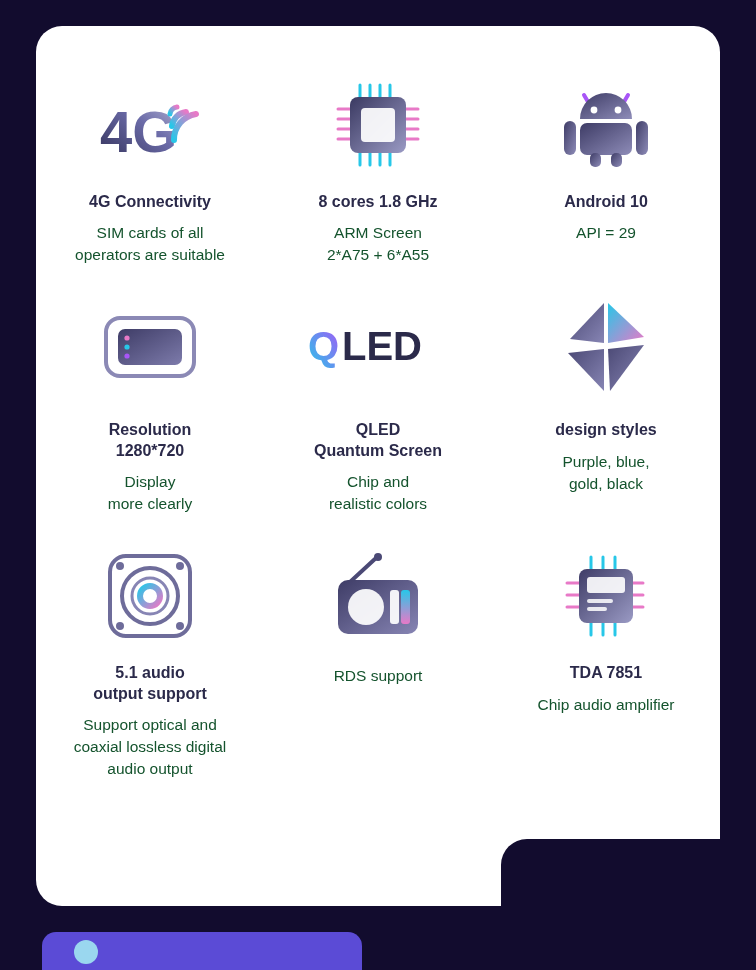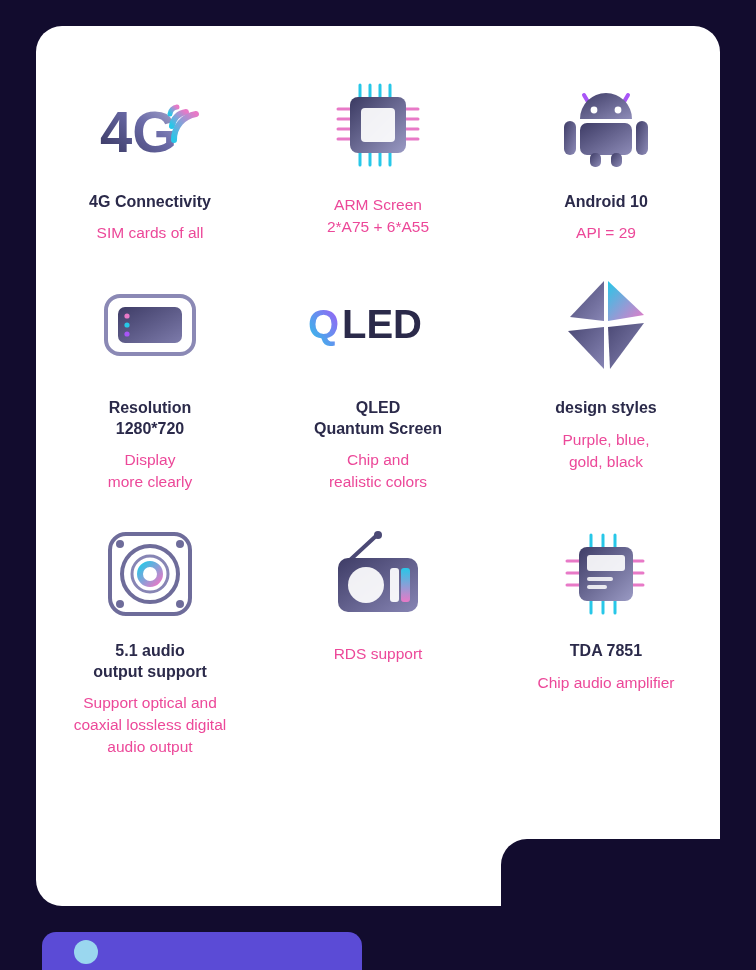--- a/index.html
+++ b/index.html
@@ -58,21 +58,21 @@
   .title {
     font-size: 16px;
     font-weight: bold;
     color: #2b2a4a;
     text-align: center;
     line-height: 1.28;
     margin-top: 8px;
   }
   .subtitle {
     font-size: 15.5px;
-    color: #ec4899;
+    color: #14532d;
     text-align: center;
     line-height: 1.42;
     margin-top: 10px;
   }
   .row2 .title { margin-top: 14px; }
   .brand {
     position: absolute;
     right: 42px;
     bottom: 20px;
     font-size: 26px;
@@ -128,20 +128,21 @@
             <path d="M74 40 a16 16 0 0 1 14 -14" stroke="url(#gwave)" stroke-width="6" fill="none" stroke-linecap="round"></path>
             <path d="M76 54 a26 26 0 0 1 22 -26" stroke="url(#gwave)" stroke-width="6" fill="none" stroke-linecap="round"></path>
             <path d="M72 28 a8 8 0 0 1 7 -7" stroke="url(#gwave)" stroke-width="5" fill="none" stroke-linecap="round"></path>
           </svg>
         </div>
         <div class="title">
           <span>4G Connectivity</span>
         </div>
         <div class="subtitle">
           <div>SIM cards of all</div>
+          <div>operators are suitable</div>
         </div>
       </div>
 
       <div class="cell row1">
         <div class="icon-box">
           <svg width="92" height="92" viewBox="0 0 92 92">
             <defs>
               <linearGradient id="gchip" x1="0" y1="0" x2="1" y2="1">
                 <stop offset="0%" stop-color="#3a3961"></stop>
                 <stop offset="100%" stop-color="#9a9ac4"></stop>
@@ -164,20 +165,23 @@
                 <line x1="6" y1="60" x2="20" y2="60"></line>
               <line x1="72" y1="30" x2="86" y2="30"></line>
                 <line x1="72" y1="40" x2="86" y2="40"></line>
               <line x1="72" y1="50" x2="86" y2="50"></line>
                 <line x1="72" y1="60" x2="86" y2="60"></line>
             </g>
             <rect x="18" y="18" width="56" height="56" rx="8" fill="url(#gchip)"></rect>
             <rect x="29" y="29" width="34" height="34" rx="4" fill="#ffffff" opacity="0.92"></rect>
           </svg>
         </div>
+        <div class="title">
+          <span>8 cores 1.8 GHz</span>
+        </div>
         <div class="subtitle">
           <div>ARM Screen</div>
           <div>2*A75 + 6*A55</div>
         </div>
       </div>
 
       <div class="cell row1">
         <div class="icon-box">
           <svg width="96" height="84" viewBox="0 0 96 84">
             <defs>

